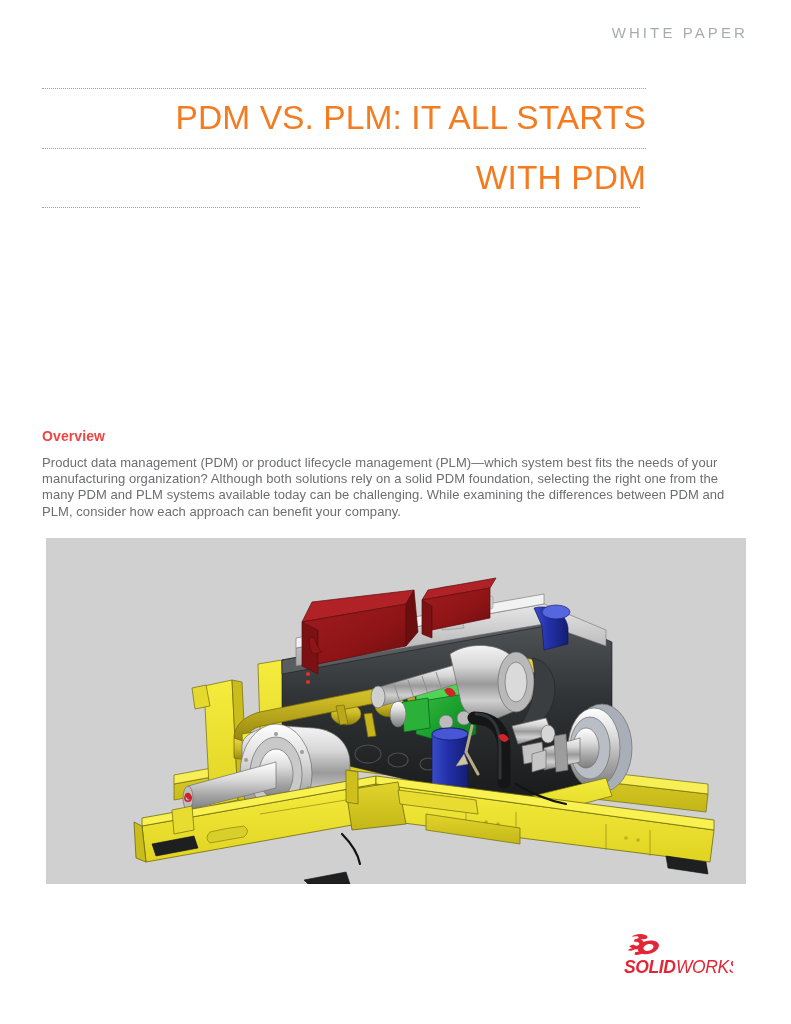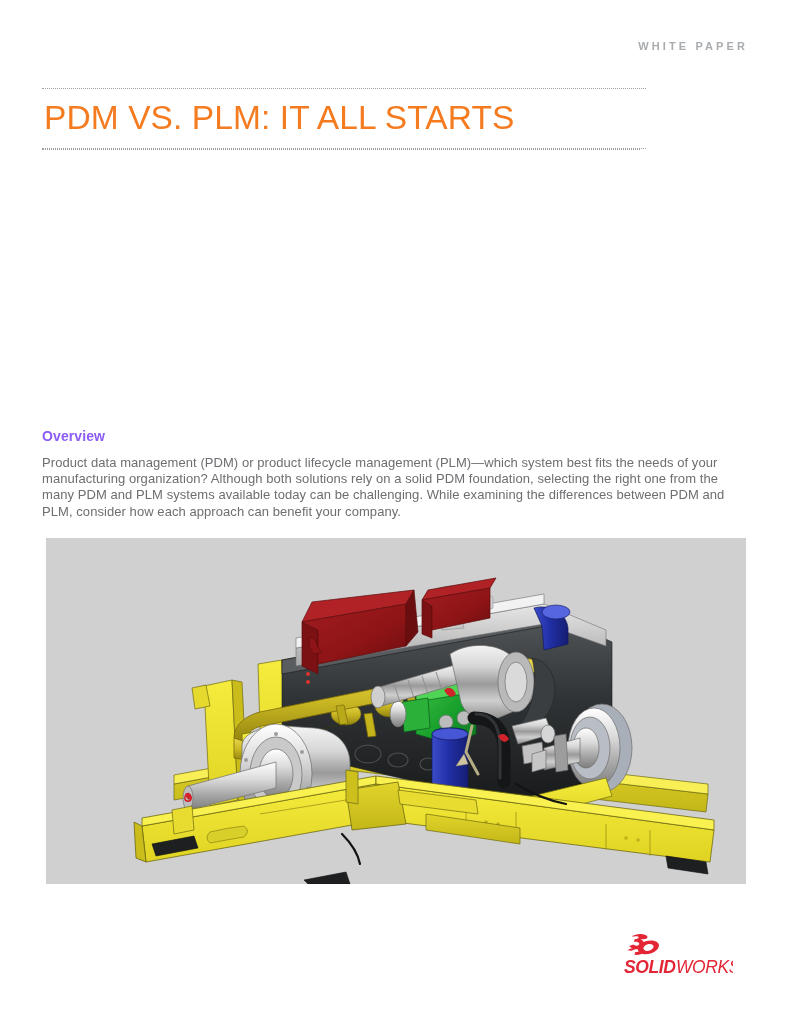--- a/index.html
+++ b/index.html
@@ -18,35 +18,36 @@
 
   .page {
     position: absolute;
     inset: 0;
     background: #ffffff;
   }
 
   
   .eyebrow {
     position: absolute;
-    top: 40px;
+    top: 24px;
     right: 43px;
-    font-size: 11px;
+    font-size: 15px;
     letter-spacing: 3.1px;
     color: #a9acaf;
-    font-weight: 700;
+    font-weight: 400;
     white-space: nowrap;
   }
 
   
   .title-block {
     position: absolute;
     left: 42px;
     top: 88px;
     width: 604px;
+    text-align: right;
   }
   .rule {
     height: 0;
     border-top: 1px dotted #9aa0a6;
     width: 100%;
   }
   .rule.second { border-top-color: #9aa0a6; }
   .rule.third  { width: 598px; }
 
   .title-line {
@@ -59,21 +60,21 @@
     padding: 12px 0 13px 2px;
   }
 
   
   .section-head {
     position: absolute;
     left: 42px;
     top: 428px;
     font-size: 14px;
     font-weight: 700;
-    color: #8b5cf6;
+    color: #ef4444;
     letter-spacing: 0.1px;
   }
   .body-copy {
     position: absolute;
     left: 42px;
     top: 455px;
     width: 706px;
     font-size: 13px;
     line-height: 16.2px;
     color: #6d6e71;
@@ -106,20 +107,21 @@
 <body>
 
 <div class="page">
 
   <div class="eyebrow">WHITE PAPER</div>
 
   <div class="title-block">
     <div class="rule first"></div>
     <div class="title-line">PDM VS. PLM: IT ALL STARTS</div>
     <div class="rule second"></div>
+    <div class="title-line">WITH PDM</div>
     <div class="rule third"></div>
   </div>
 
   <div class="section-head">Overview</div>
   <div class="body-copy">Product data management (PDM) or product lifecycle management (PLM)—which system best fits the needs of your manufacturing organization? Although both solutions rely on a solid PDM foundation, selecting the right one from the many PDM and PLM systems available today can be challenging. While examining the differences between PDM and PLM, consider how each approach can benefit your company.</div>
 
   <div class="hero">
     <svg viewBox="0 0 700 346" preserveAspectRatio="xMidYMid slice">
       <defs>
         <linearGradient id="gSteel" x1="0" y1="0" x2="0" y2="1">

